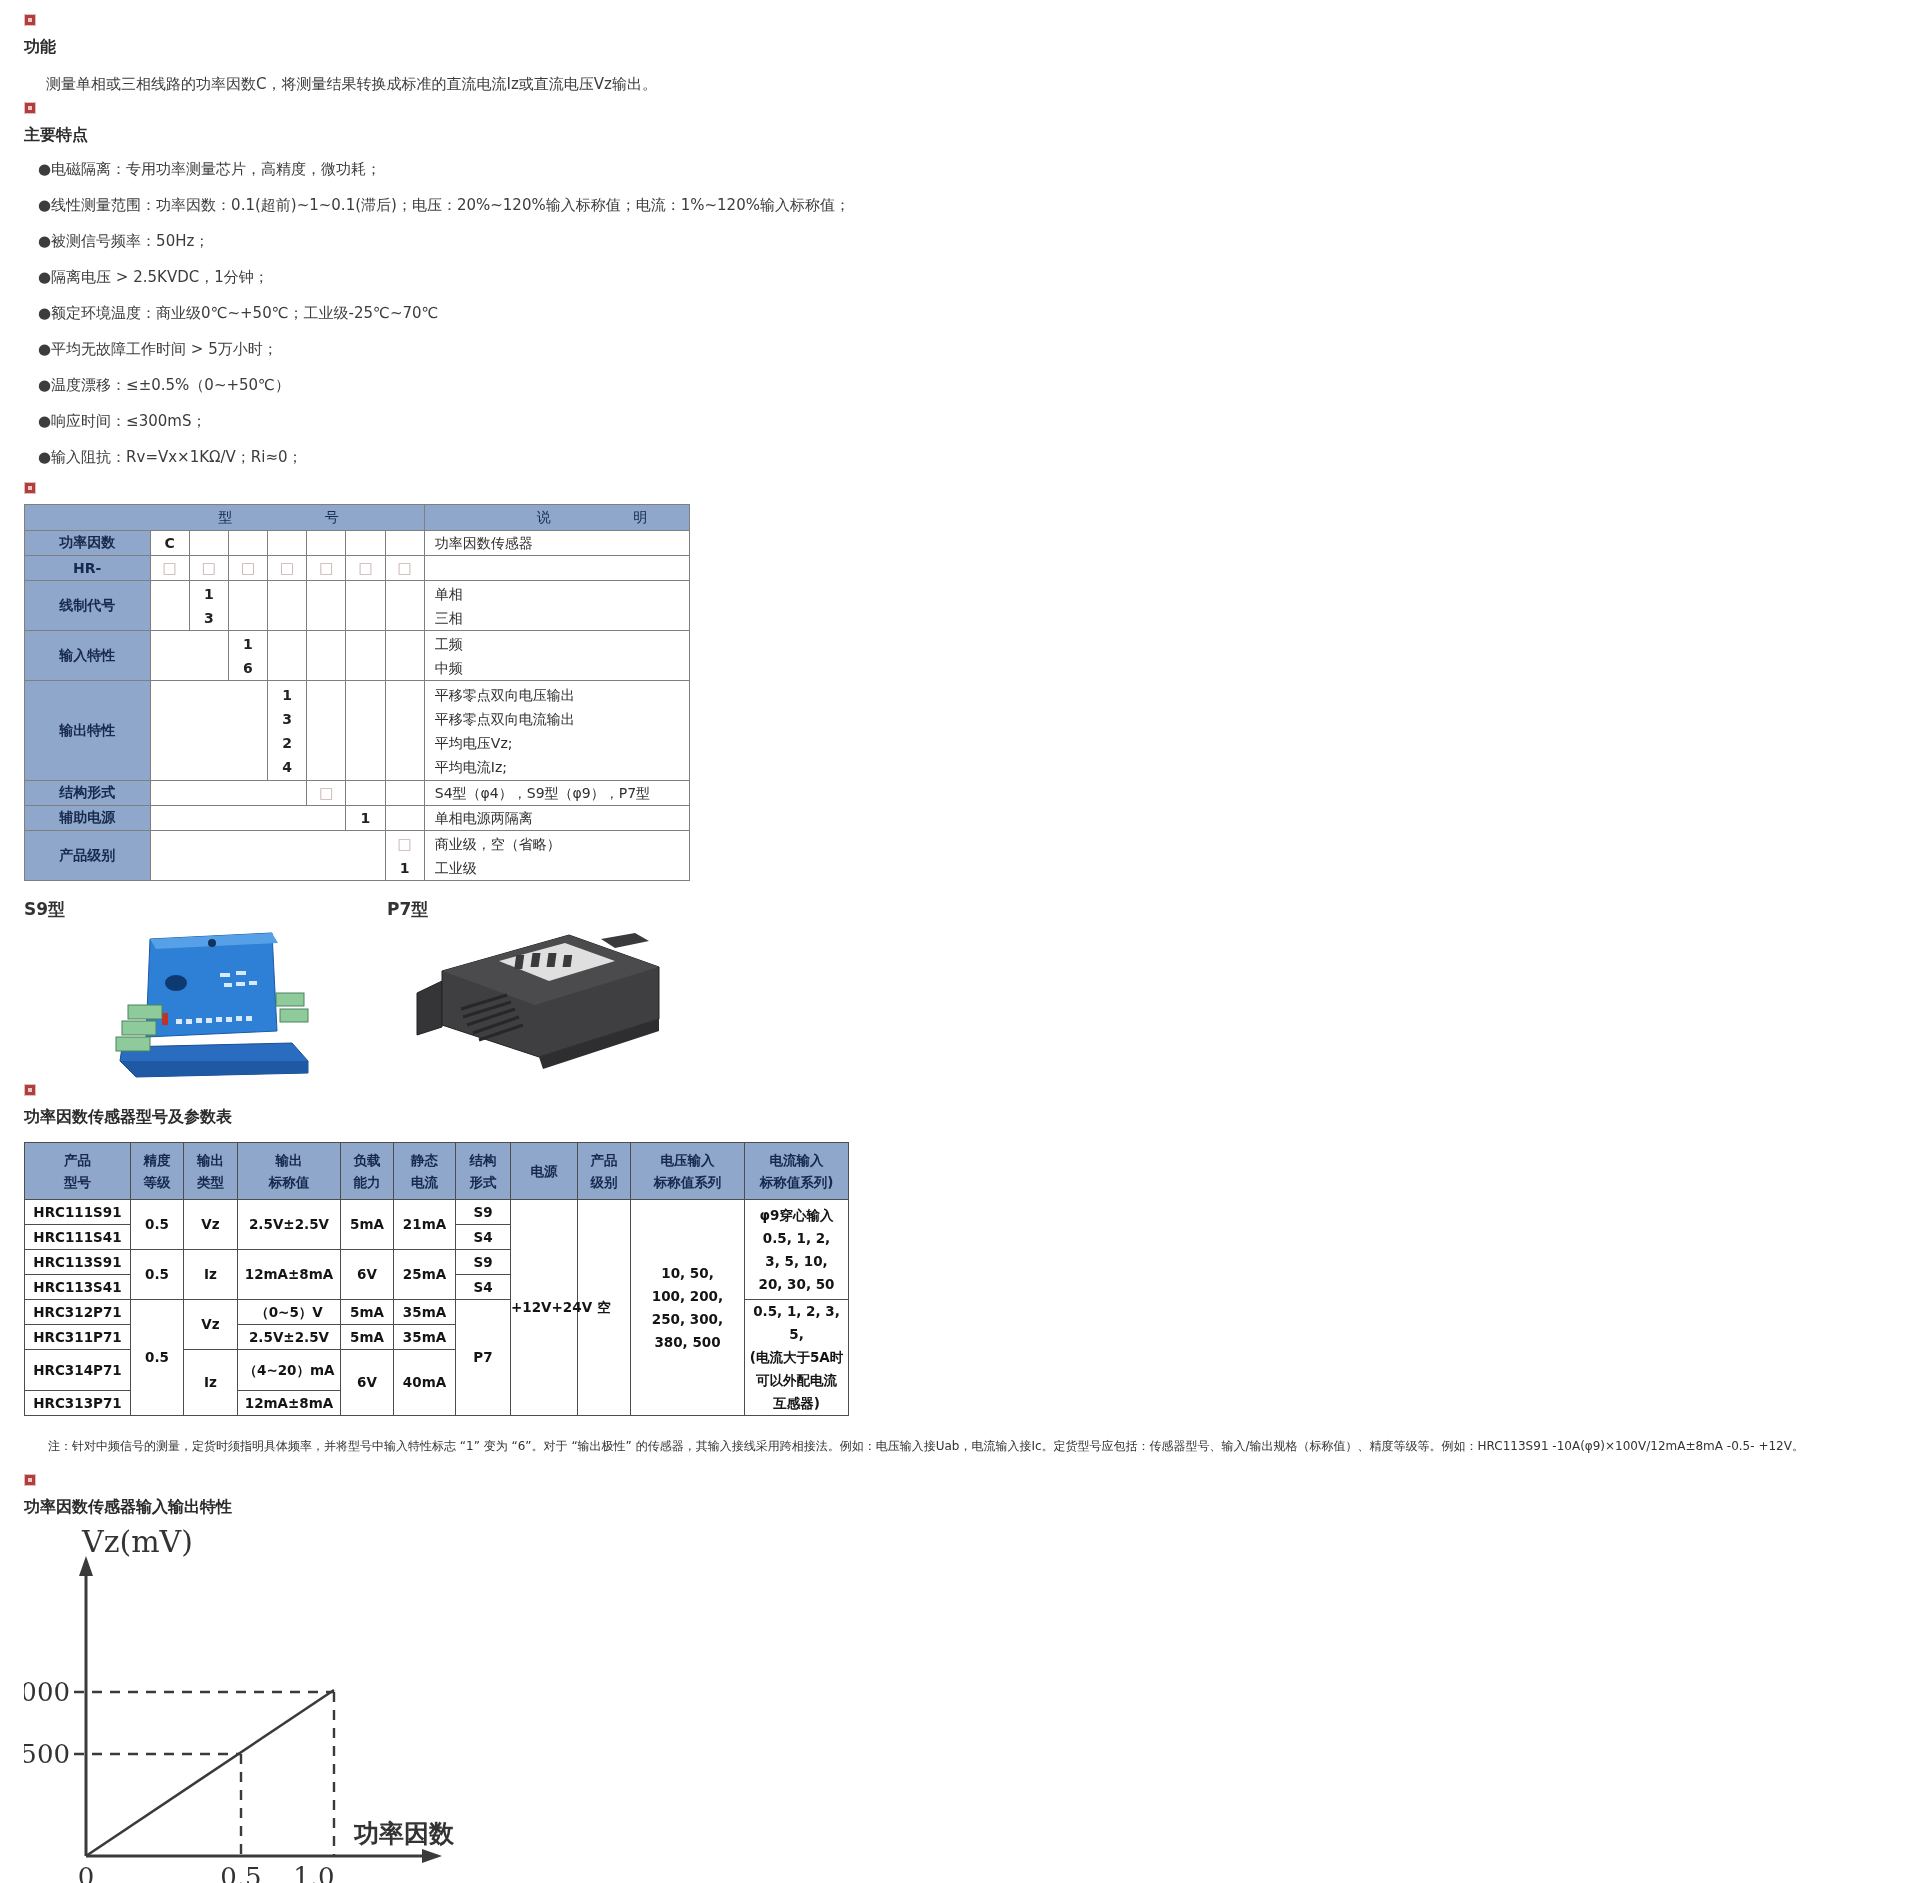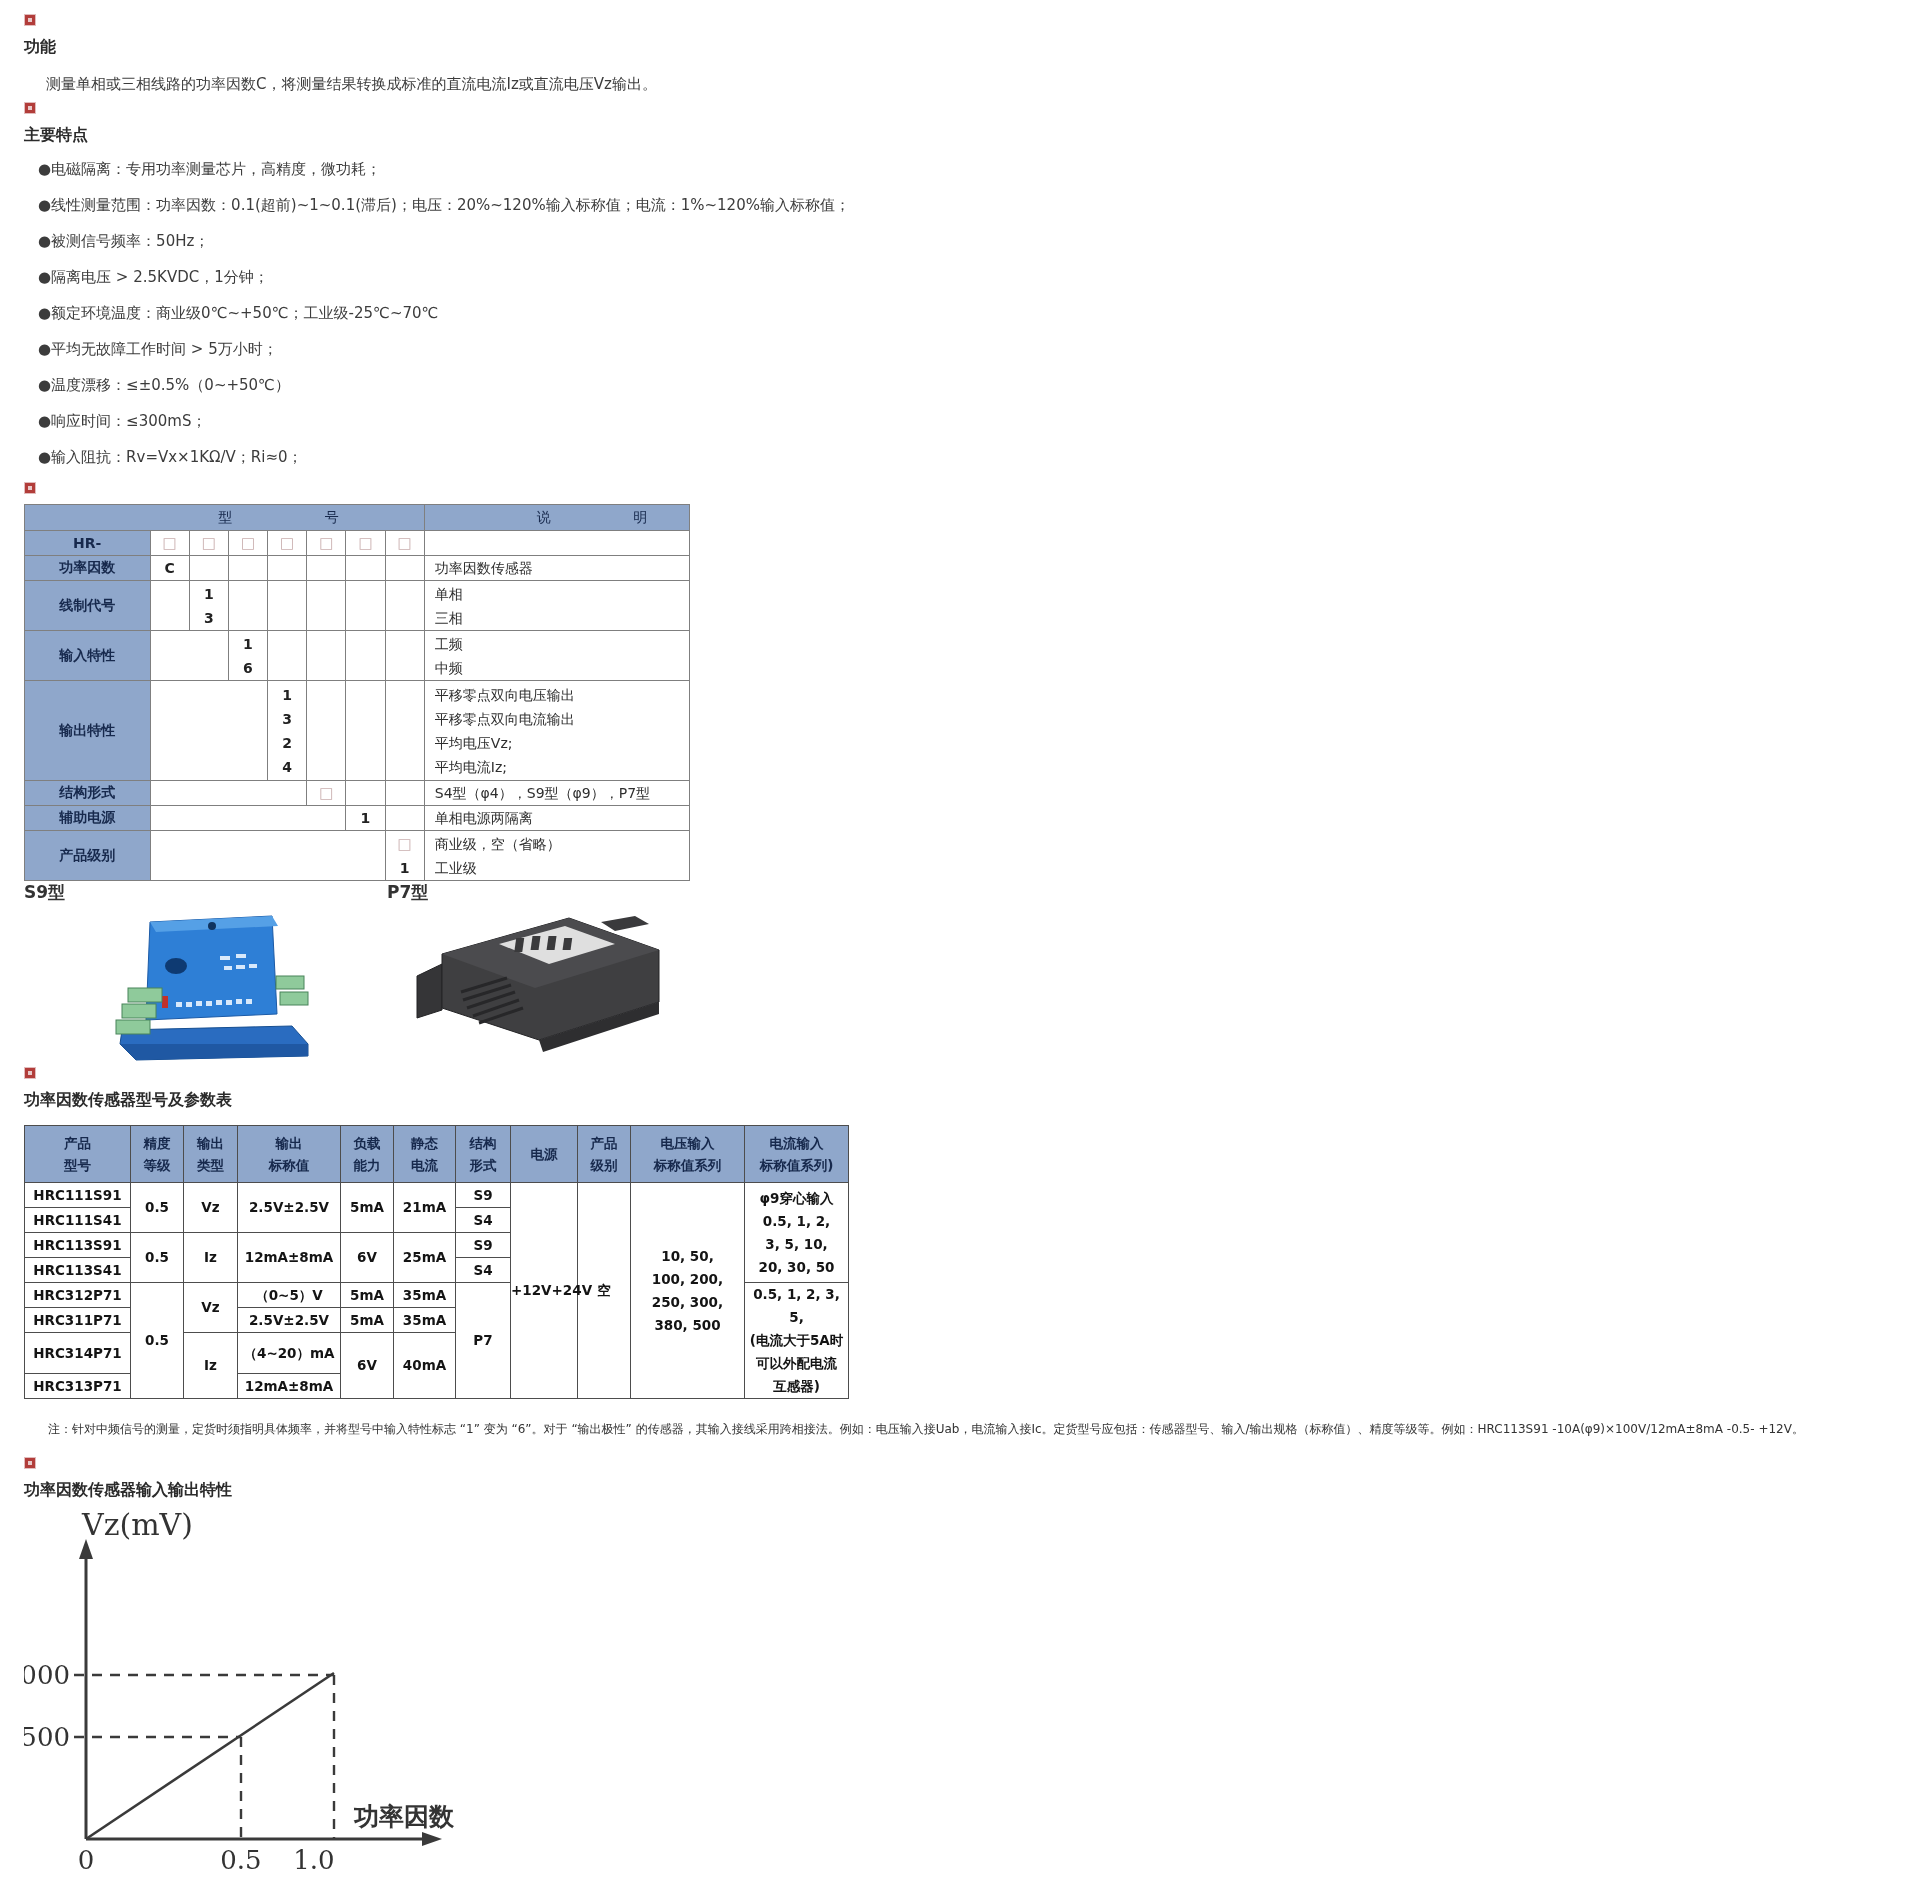--- a/index.html
+++ b/index.html
@@ -23,21 +23,21 @@
   table.t1 td,table.t1 th{border:1px solid #7f7f7f;font-size:14px;padding:0;vertical-align:middle;}
   table.t1 .hd{background:#8fa7cb;color:#17294d;font-weight:normal;height:25px;}
   table.t1 .hd .sp{display:inline-block;}
   table.t1 td.lbl{background:#8fa7cb;color:#17294d;font-weight:bold;text-align:center;}
   table.t1 td.code{text-align:center;font-weight:bold;color:#222;white-space:pre-line;line-height:24px;}
   table.t1 td.desc{text-align:left;padding-left:10px;white-space:pre-line;line-height:24px;color:#2e2e2e;}
   .box{color:#c9aeae;font-size:15px;font-weight:normal;}
   .r24{height:25px;} .r48{height:50px;} .r96{height:100px;}
 
   
-  .prodrow{position:relative;height:184px;margin-top:0;}
+  .prodrow{position:relative;height:184px;margin-top:17px;}
   .prodlabel{font-size:17px;font-weight:bold;color:#333;}
   .s9block{position:absolute;left:0;top:0;}
   .p7block{position:absolute;left:363px;top:0;}
 
   
   table.t2{border-collapse:collapse;table-layout:fixed;width:824px;margin:10px 0 0 0;}
   table.t2 th,table.t2 td{border:1px solid #4d4d4d;padding:0;vertical-align:middle;text-align:center;}
   table.t2 th{background:#8fa7cb;color:#17294d;font-weight:bold;font-size:13.5px;
               white-space:pre-line;line-height:22px;height:56px;}
   table.t2 td{font-size:13.5px;font-weight:bold;color:#141414;white-space:pre-line;line-height:23px;height:24px;}
@@ -89,40 +89,40 @@
       <th class="hd" colspan="8">
         <span class="sp" style="margin-left:108px">型</span>
         <span class="sp" style="margin-left:88px">号</span>
       </th>
       <th class="hd">
         <span class="sp" style="margin-left:70px">说</span>
         <span class="sp" style="margin-left:78px">明</span>
       </th>
     </tr>
     <tr class="r24">
-      <td class="lbl">HR-</td>
-      <td class="code"><span class="box">□</span></td>
-      <td class="code"><span class="box">□</span></td>
-      <td class="code"><span class="box">□</span></td>
-      <td class="code"><span class="box">□</span></td>
-      <td class="code"><span class="box">□</span></td>
-      <td class="code"><span class="box">□</span></td>
-      <td class="code"><span class="box">□</span></td>
-      <td class="desc"></td>
-    </tr>
-    <tr class="r24">
       <td class="lbl">功率因数</td>
       <td class="code">C</td>
       <td class="code"></td>
           <td class="code"></td>
           <td class="code"></td>
           <td class="code"></td>
           <td class="code"></td>
           <td class="code"></td>
       <td class="desc">功率因数传感器</td>
+    </tr>
+    <tr class="r24">
+      <td class="lbl">HR-</td>
+      <td class="code"><span class="box">□</span></td>
+      <td class="code"><span class="box">□</span></td>
+      <td class="code"><span class="box">□</span></td>
+      <td class="code"><span class="box">□</span></td>
+      <td class="code"><span class="box">□</span></td>
+      <td class="code"><span class="box">□</span></td>
+      <td class="code"><span class="box">□</span></td>
+      <td class="desc"></td>
     </tr>
     <tr class="r48">
       <td class="lbl">线制代号</td>
       <td colspan="1"></td>
       <td class="code">1
 3</td>
       <td class="code"></td>
           <td class="code"></td>
           <td class="code"></td>
           <td class="code"></td>

